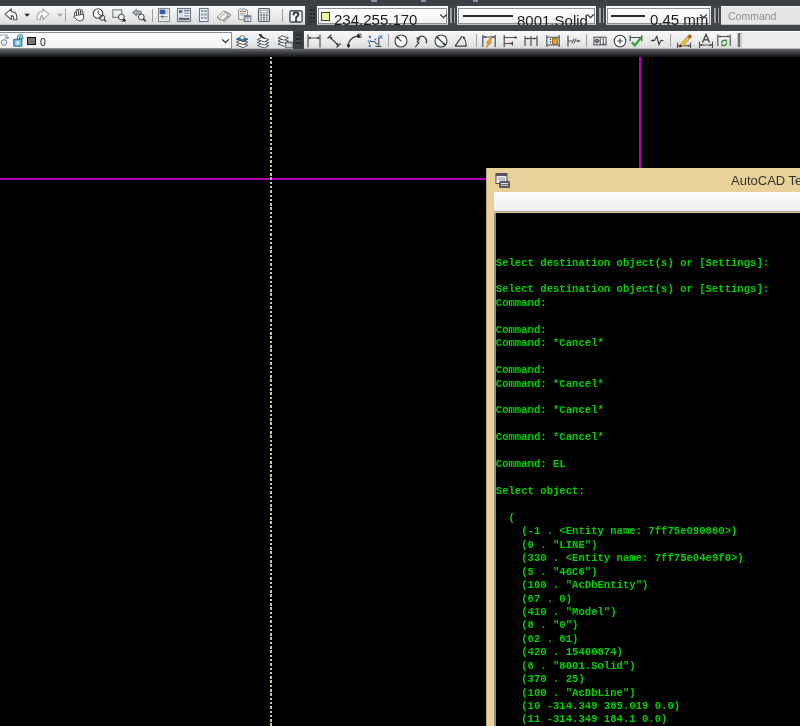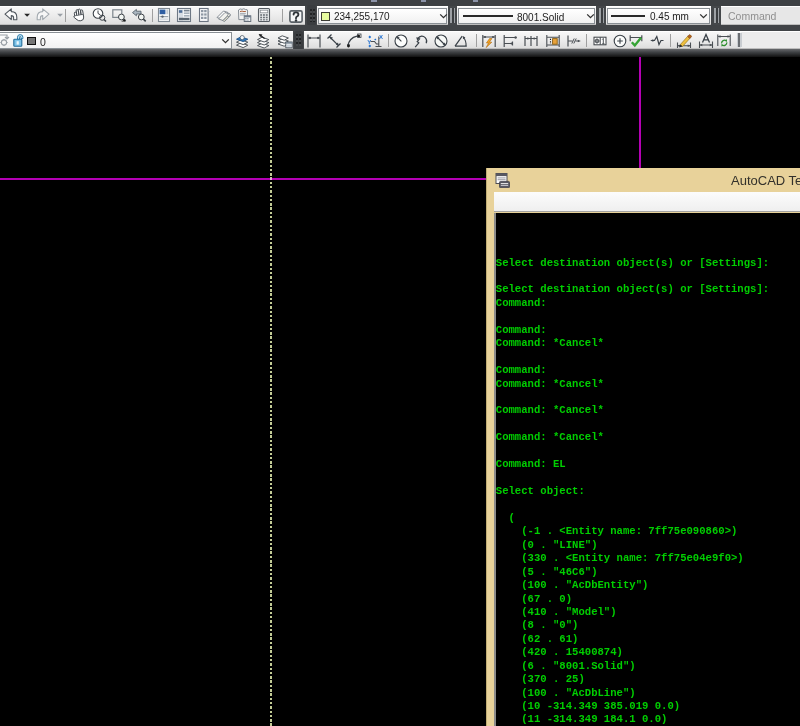--- a/index.html
+++ b/index.html
@@ -5,21 +5,21 @@
 html,body{margin:0;padding:0;background:#000;}
 #root{position:relative;width:800px;height:726px;overflow:hidden;background:#000;font-family:"Liberation Sans",sans-serif;}
 .abs{position:absolute;}
 .band{position:absolute;background:linear-gradient(180deg,#f7f7f7 0%,#ebebeb 55%,#dedede 100%);border-top:1px solid #ffffff;border-bottom:1px solid #bdbdbd;box-sizing:border-box;}
 .grip{position:absolute;width:5px;background:linear-gradient(90deg,#9da1a5 0 1.5px,#3a3d40 1.5px 3.5px,#9da1a5 3.5px 5px);}
 .gripdots{position:absolute;width:2px;background:repeating-linear-gradient(180deg,#212325 0 2px,#45484b 2px 4px);}
 .sep{position:absolute;width:1px;background:#9f9f9f;}
 .combo{position:absolute;background:linear-gradient(180deg,#ffffff,#f1f1f1);border:1px solid #898f94;box-sizing:border-box;}
 .chev{position:absolute;width:9px;height:6px;}
 .ic{position:absolute;width:16px;height:16px;}
-.ctext{font-size:10px;color:#1c1c1c;position:absolute;white-space:nowrap;}
+.ctext{font-size:15px;color:#1c1c1c;position:absolute;white-space:nowrap;}
 #console pre{margin:0;font-family:"Liberation Mono",monospace;font-weight:bold;font-size:10.6px;line-height:13.43px;color:#00cf00;}
 </style>
 </head>
 <body>
 <div id="root">
 
   <div class="abs" style="left:0;top:0;width:800px;height:6px;background:#3d4043;"></div>
   <div class="abs" style="left:371px;top:0;width:6px;height:2px;background:#8b93a8;"></div>
   <div class="abs" style="left:421px;top:0;width:5px;height:2px;background:#8b93a8;"></div>
   <div class="abs" style="left:473px;top:0;width:5px;height:2px;background:#8b93a8;"></div>

